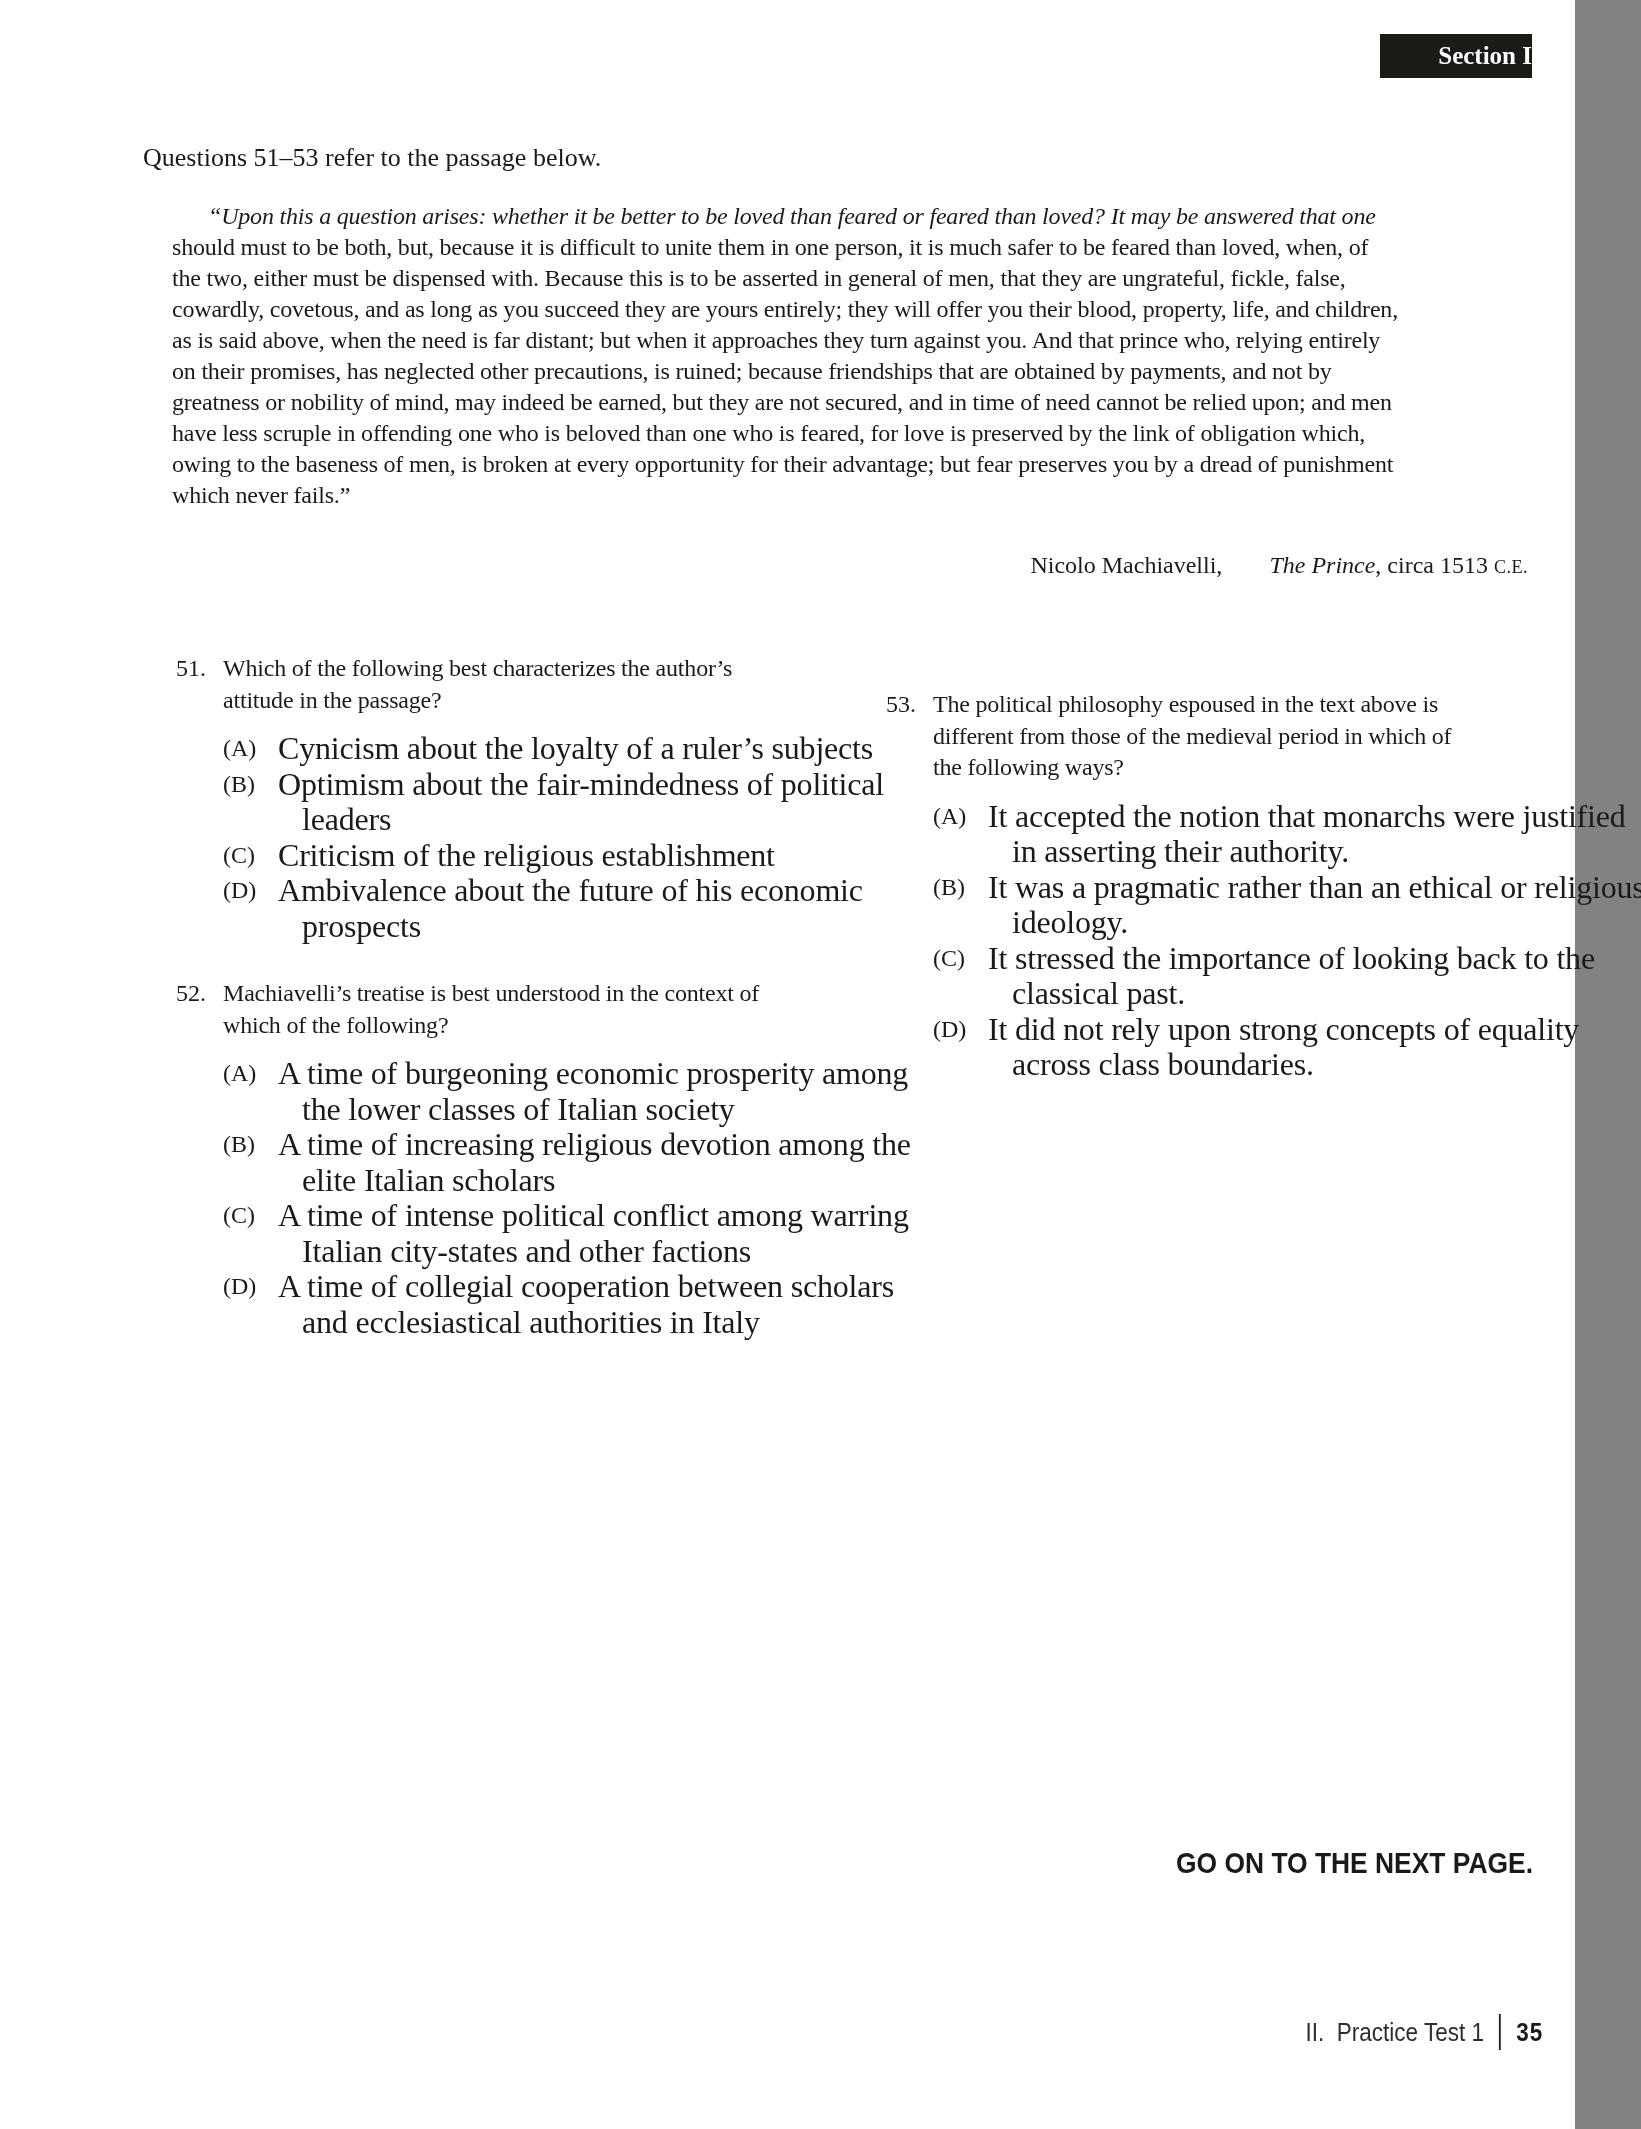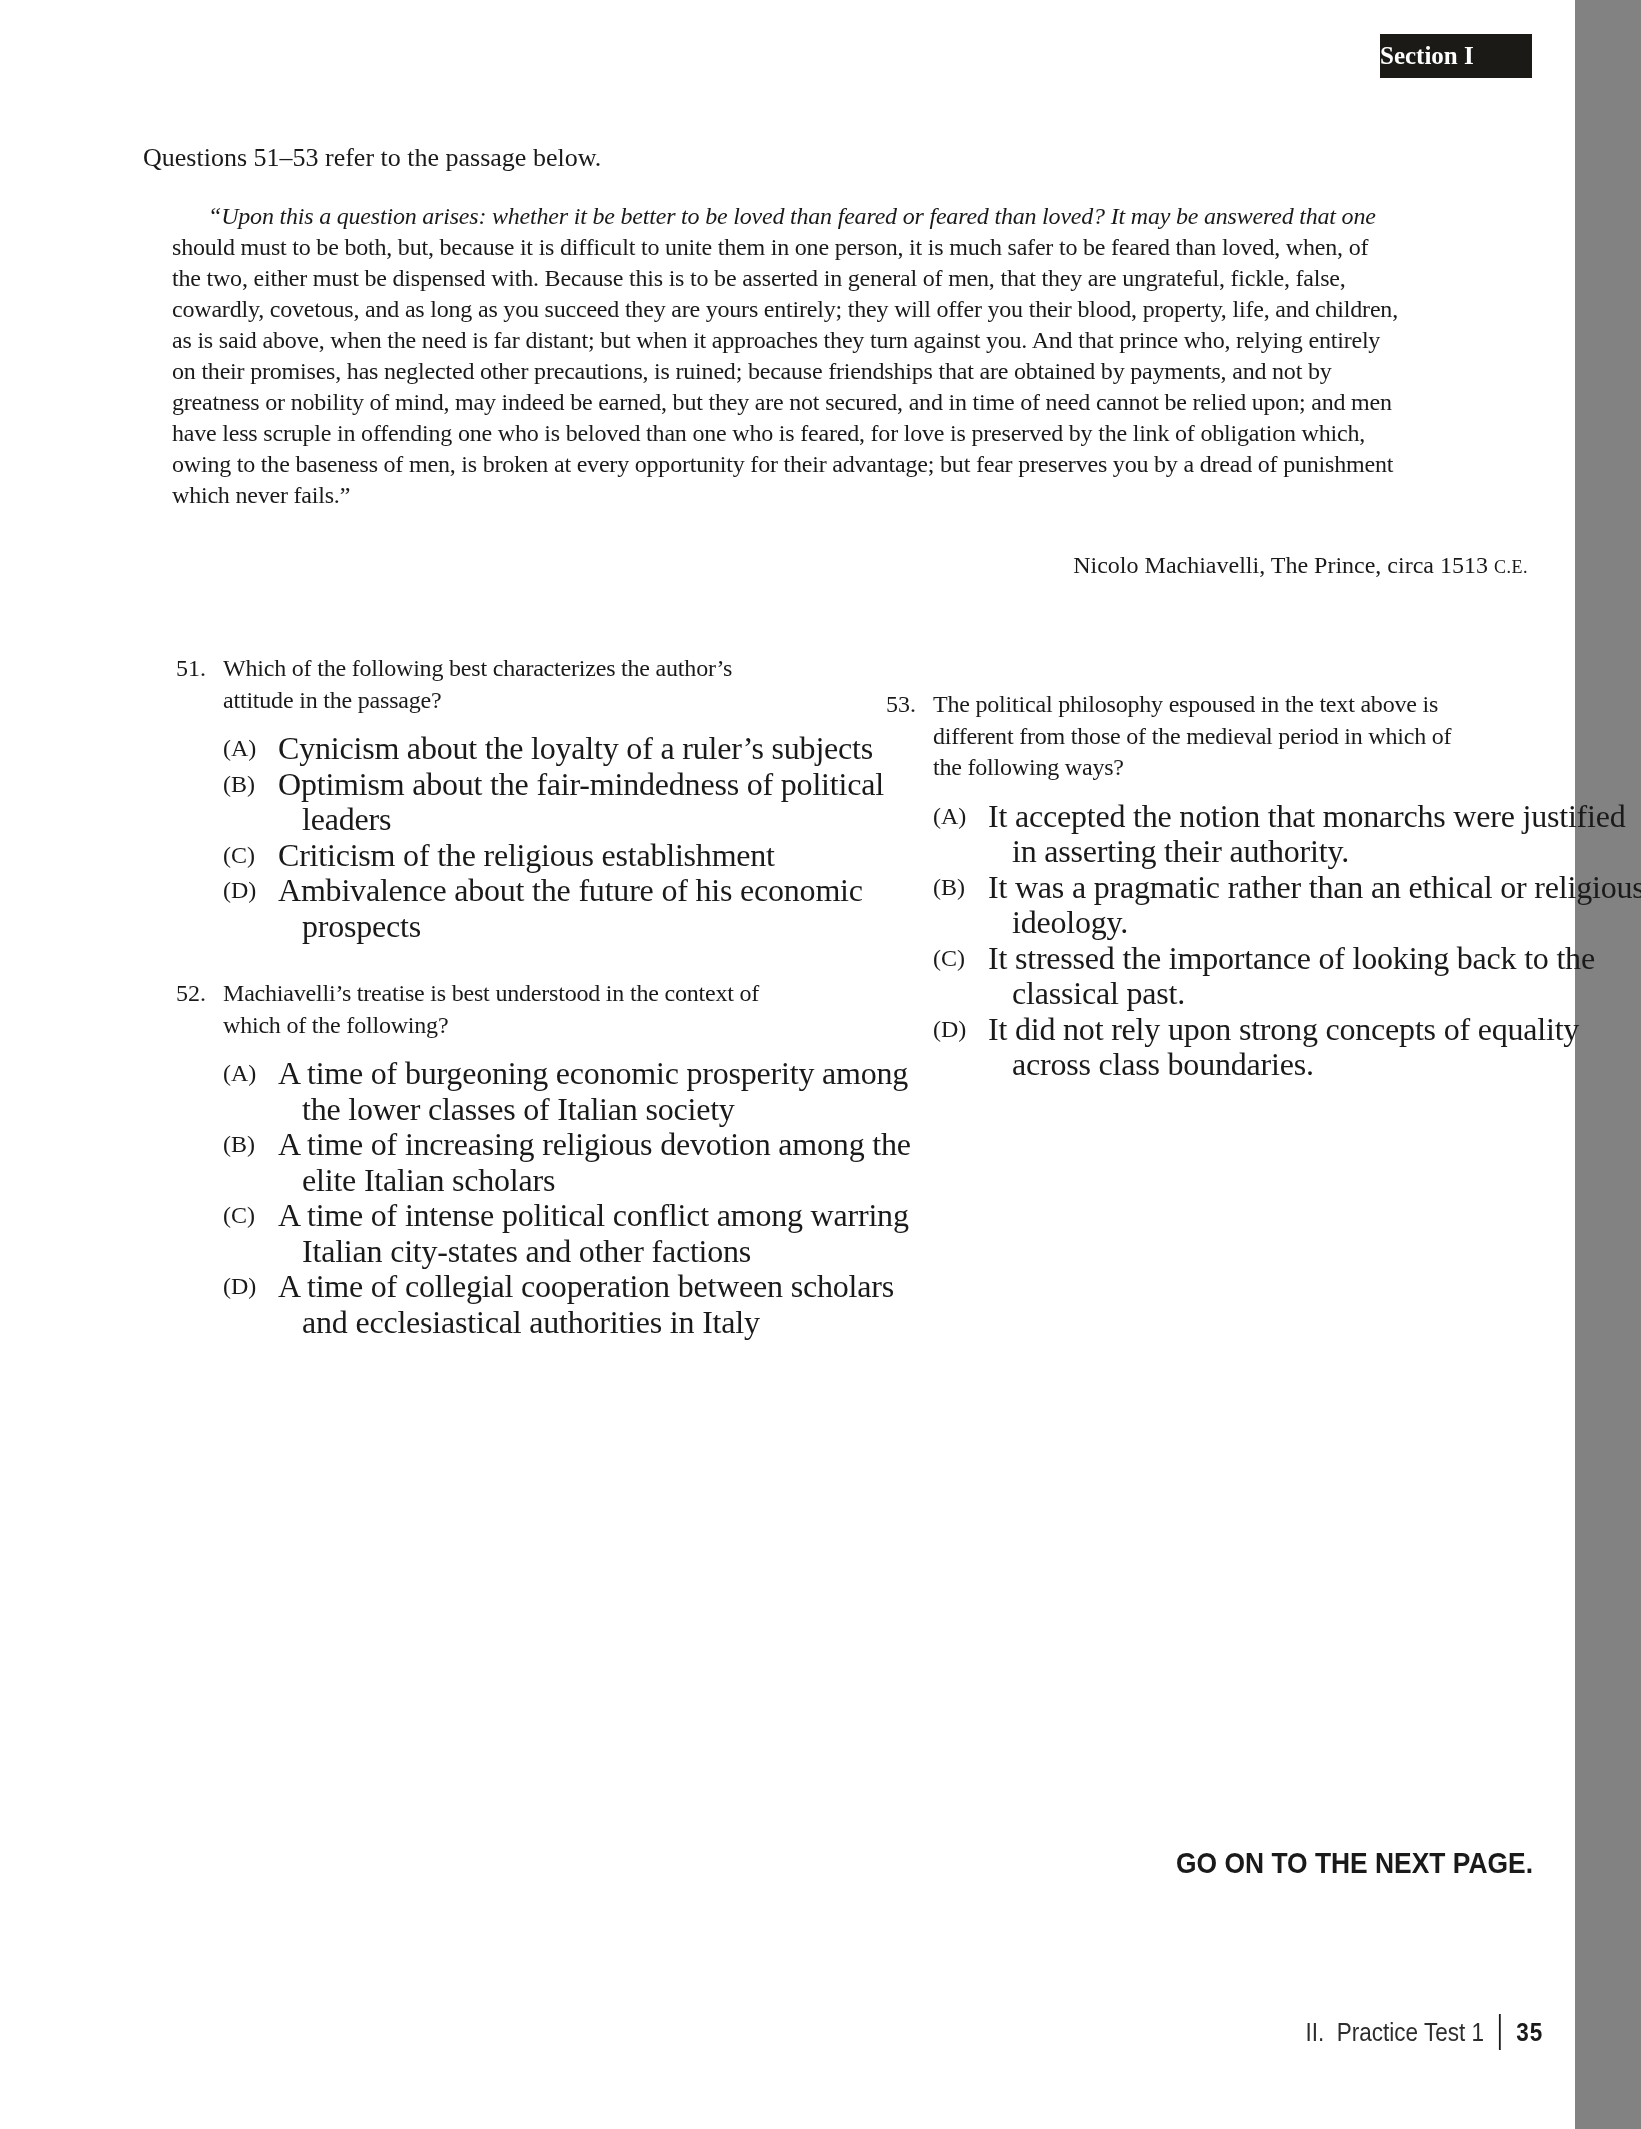--- a/index.html
+++ b/index.html
@@ -8,32 +8,32 @@
     background:#ffffff;
     font-family:"Liberation Serif", serif;
     color:#1a1a1a;
   }
   
   #graybar{position:absolute;left:1575px;top:0;width:66px;height:2129px;background:#828282;}
   
   #badge{
     position:absolute;left:1380px;top:34px;width:152px;height:44px;
     background:#1b1a17;color:#ffffff;
-    display:flex;align-items:center;justify-content:flex-start;
+    display:flex;align-items:center;justify-content:flex-end;
     font-weight:bold;font-size:25px;
   }
   
   #heading{position:absolute;left:143px;top:144px;font-size:26px;font-weight:normal;line-height:28px;white-space:nowrap;}
   
   #passage{position:absolute;left:172px;top:201px;width:1356px;font-size:24px;}
   .pline{line-height:31px;white-space:nowrap;letter-spacing:-0.2px;}
   .pline.first{padding-left:36px;font-style:italic;}
   
   #attribution{position:absolute;left:172px;top:550px;width:1356px;text-align:right;font-size:24px;line-height:31px;white-space:nowrap;}
-  #attribution .title-italic{}
+  #attribution .title-italic{font-style:italic;margin-left:41px;}
   #attribution .era{font-size:18px;letter-spacing:0.5px;}
   
   .question{position:absolute;width:660px;}
   #q0{left:176px;top:653px;}
   #q1{left:176px;top:978px;}
   #q2{left:886px;top:653px;margin-top:36px;}
   .qrow{display:flex;align-items:flex-start;}
   .qnum{flex:0 0 47px;font-size:24px;line-height:31.5px;}
   .qbody{flex:1 1 auto;}
   .stem-line{font-size:24px;line-height:31.5px;white-space:nowrap;letter-spacing:-0.2px;}

